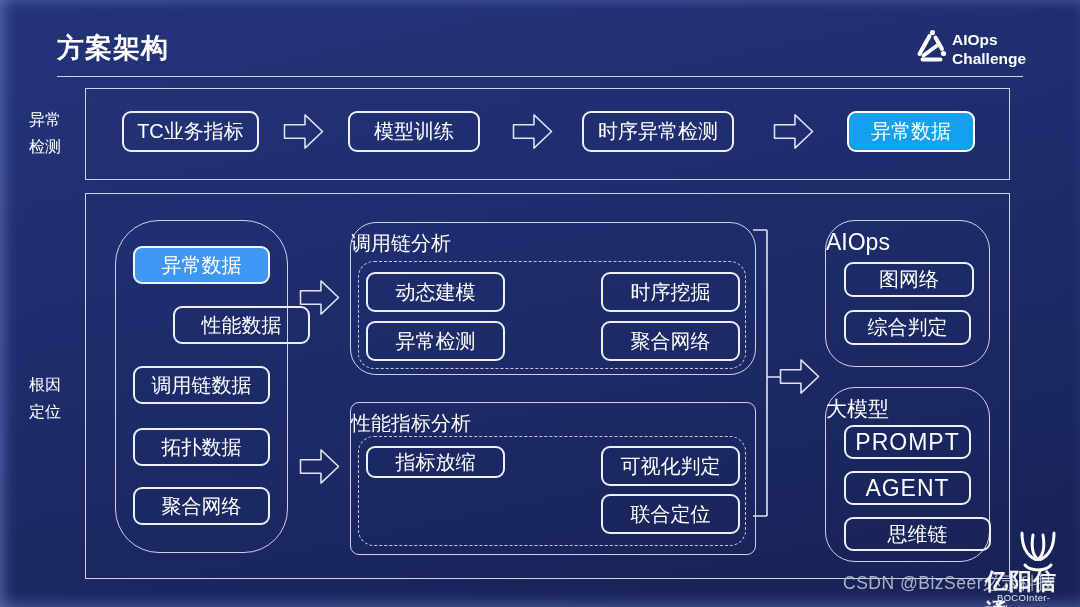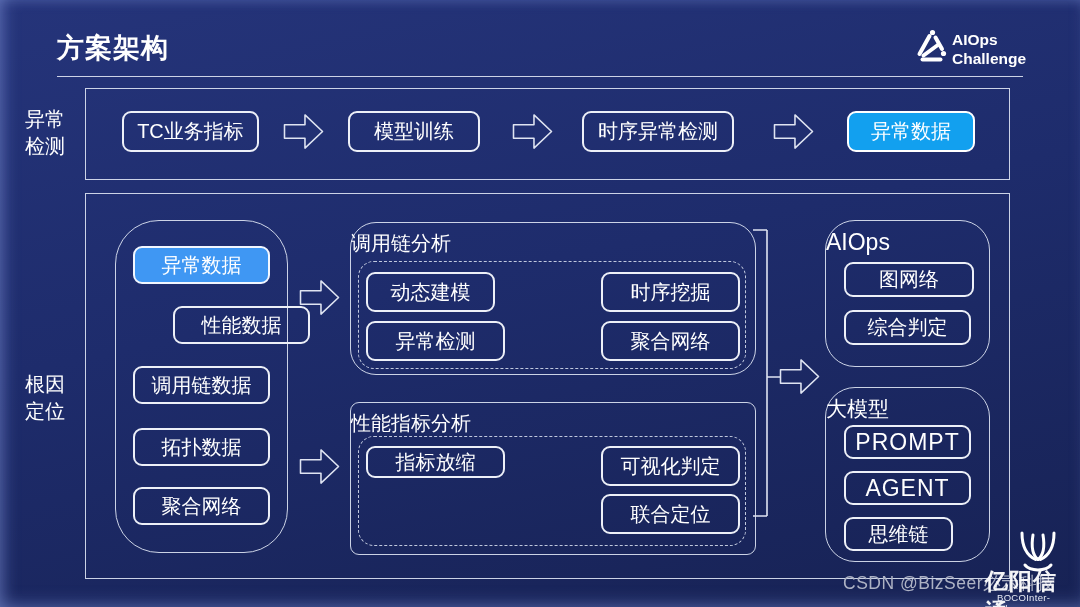--- a/index.html
+++ b/index.html
@@ -17,21 +17,21 @@
   .panel{position:absolute;border:1.5px solid rgba(223,229,244,.9);box-sizing:border-box;}
   .dashed{position:absolute;border:1.5px dashed rgba(223,229,244,.85);border-radius:16px;box-sizing:border-box;}
   .node{
     position:absolute;display:flex;align-items:center;justify-content:center;
     border:2px solid #edf0f8;border-radius:9px;color:#fff;font-size:20px;
     white-space:nowrap;box-sizing:border-box;
   }
   .node.cyan{background:#12a0ef;border-color:#ffffff;}
   .node.blue{background:#3f97f3;border-color:#f2f7ff;}
   .node.latin{font-size:23px;letter-spacing:1px;}
-  .side-label{position:absolute;width:58px;text-align:center;color:#fff;font-size:20px;line-height:27px;}
+  .side-label{position:absolute;width:58px;text-align:center;color:#fff;font-size:16px;line-height:27px;}
   .gtitle{position:absolute;left:0;right:0;text-align:left;color:#fff;}
   .arrow{position:absolute;}
   .brand-text{position:absolute;color:#fff;font-size:15.5px;font-weight:bold;line-height:18.5px;}
   .watermark{position:absolute;color:#adb2c4;font-size:17.5px;letter-spacing:.5px;}
   .company-name{position:absolute;color:#fff;font-size:23px;font-weight:bold;letter-spacing:1px;opacity:.95;}
   .company-sub{position:absolute;color:#e8ebf5;font-size:9.5px;letter-spacing:.3px;}
 </style>
 </head>
 <body>
 
@@ -104,21 +104,21 @@
   <div class="arrow" style="left:299px;top:447px;">
     <svg width="42" height="39" viewBox="0 0 42 40" fill="none" stroke="#dfe4f2" stroke-width="1.6" stroke-linejoin="round">
         <polygon points="1,13 22,13 22,3 40,20 22,37 22,27 1,27"></polygon>
       </svg>
   </div>
 
   <div class="panel" style="left:350px;top:222px;width:406px;height:153px;border-radius:26px;">
     <div class="gtitle" style="top:7px;font-size:20px;">调用链分析</div>
   </div>
   <div class="dashed" style="left:358px;top:261px;width:388px;height:108px;"></div>
-  <div class="node" style="left:366px;top:272px;width:129px;height:40px;">动态建模</div>
+  <div class="node" style="left:366px;top:272px;width:139px;height:40px;">动态建模</div>
   <div class="node" style="left:601px;top:272px;width:139px;height:40px;">时序挖掘</div>
   <div class="node" style="left:366px;top:321px;width:139px;height:40px;">异常检测</div>
   <div class="node" style="left:601px;top:321px;width:139px;height:40px;">聚合网络</div>
 
   <div class="panel" style="left:350px;top:402px;width:406px;height:153px;border-radius:9px;">
     <div class="gtitle" style="top:7px;font-size:20px;">性能指标分析</div>
   </div>
   <div class="dashed" style="left:358px;top:436px;width:388px;height:110px;"></div>
   <div class="node" style="left:366px;top:446px;width:139px;height:32px;">指标放缩</div>
   <div class="node" style="left:601px;top:446px;width:139px;height:40px;">可视化判定</div>
@@ -139,21 +139,21 @@
     <div class="gtitle" style="top:8px;font-size:23px;">AIOps</div>
   </div>
   <div class="node" style="left:844px;top:262px;width:130px;height:35px;text-align:center;">图网络</div>
   <div class="node" style="left:844px;top:310px;width:127px;height:35px;">综合判定</div>
 
   <div class="panel" style="left:825px;top:387px;width:165px;height:175px;border-radius:30px;">
     <div class="gtitle" style="top:7px;font-size:21px;">大模型</div>
   </div>
   <div class="node latin" style="left:844px;top:425px;width:127px;height:34px;">PROMPT</div>
   <div class="node latin" style="left:844px;top:471px;width:127px;height:34px;">AGENT</div>
-  <div class="node" style="left:844px;top:517px;width:109px;height:34px;">思维链</div>
+  <div class="node" style="left:844px;top:517px;width:147px;height:34px;">思维链</div>
 
   <div class="abs" style="left:1016px;top:529px;width:44px;height:48px;">
     <svg width="44" height="48" viewBox="0 0 44 46" fill="none" stroke="#ffffff" stroke-width="3" stroke-linecap="round">
       <path d="M6,3 C6,17 10,25 19.5,29.5"></path>
       <path d="M38,3 C38,17 34,25 24.5,29.5"></path>
       <path d="M17,5 C15,17 17,25.5 22,29.5"></path>
       <path d="M27,5 C29,17 27,25.5 22,29.5"></path>
       <path d="M9,35 C14,41.5 30,41.5 35,35"></path>
     </svg>
   </div>

